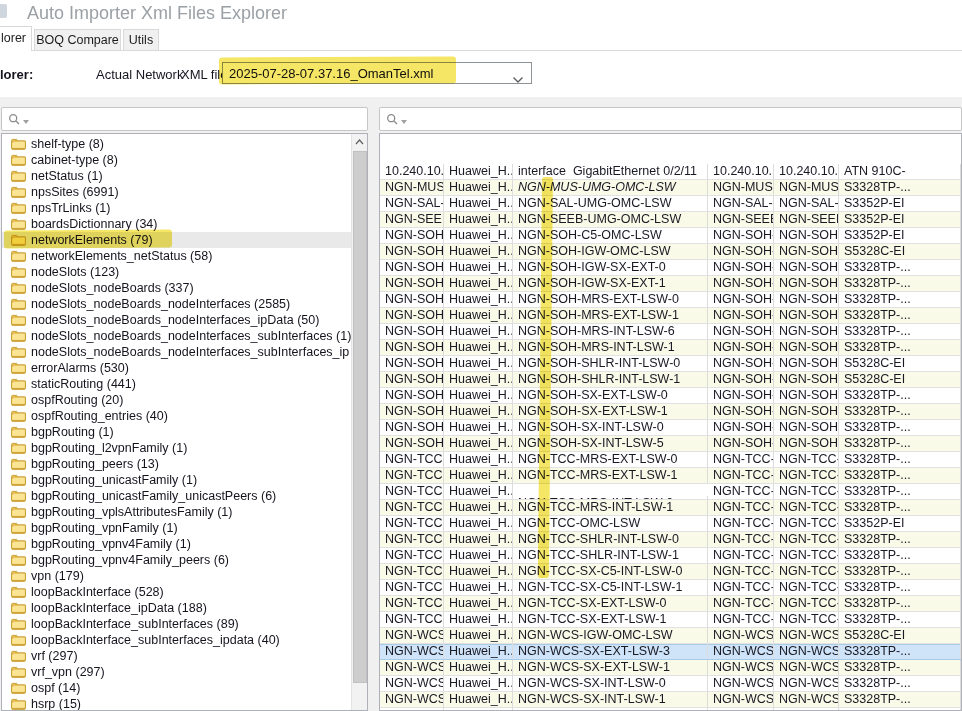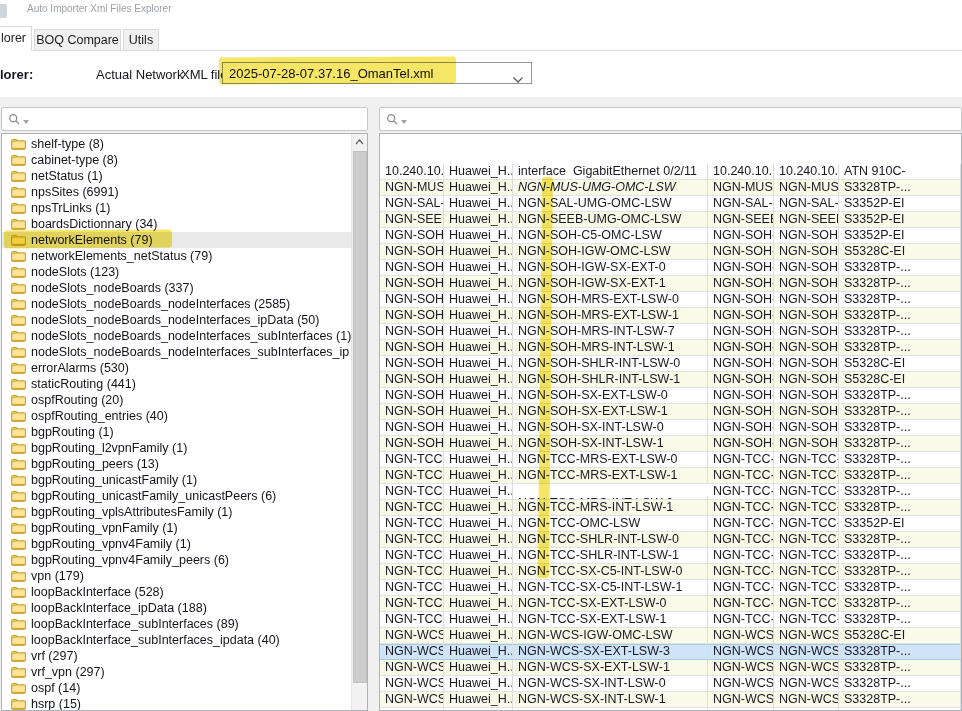--- a/index.html
+++ b/index.html
@@ -1,21 +1,21 @@
 <!DOCTYPE html>
 <html style="--hl: #f2df3a;"><head>
 <meta charset="utf-8">
 <style>
   html,body{margin:0;padding:0;background:#ddd;}
   #app{position:relative;width:962px;height:711px;background:#ffffff;overflow:hidden;
        font-family:"Liberation Sans",sans-serif;color:#15151f;}
   
   .titlebar{position:absolute;left:0;top:0;width:962px;height:24px;background:#fff;}
   .title-icon{position:absolute;left:0;top:4px;width:7px;height:14px;background:#cfd6dd;border-radius:0 2px 2px 0;}
-  .title-text{position:absolute;left:27px;top:3px;font-size:10px;color:#9aa0a5;white-space:pre;}
+  .title-text{position:absolute;left:27px;top:3px;font-size:18px;color:#9aa0a5;white-space:pre;}
   
   .tab-baseline{position:absolute;left:0;top:50px;width:962px;height:1px;background:#dadada;}
   .tab{position:absolute;box-sizing:border-box;border:1px solid #d9d9d9;background:#f0f0f0;
        font-size:12.5px;color:#1c1c1c;white-space:pre;line-height:20px;text-align:center;}
   .tab.selected{background:#fff;border-bottom:none;top:26px;height:25px;z-index:3;line-height:23px;text-align:left;}
   #tab-explorer{left:-9px;width:41px;padding-left:9px;}
   #tab-boq{left:34px;top:29px;height:22px;width:87px;}
   #tab-utils{left:123px;top:29px;height:22px;width:36px;}
   
   .tb-label{position:absolute;top:67px;font-size:13px;white-space:pre;}
@@ -149,21 +149,21 @@
             <path d="M0.6 2.4 a1 1 0 0 1 1 -1 h4 l1.2 1.6 h6.6 a1 1 0 0 1 1 1 v6.4 a1 1 0 0 1 -1 1 h-11.8 a1 1 0 0 1 -1 -1 z" fill="#f3cd5a" stroke="#c49a2c" stroke-width="0.9"></path>
             <path d="M0.6 4.9 l2.1 -1.9 h11.7 v6.4 a1 1 0 0 1 -1 1 h-11.8 a1 1 0 0 1 -1 -1 z" fill="#fbe594" stroke="#c49a2c" stroke-width="0.9"></path>
           </svg><span>boardsDictionnary (34)</span></div>
         <div class="tree-item selected"><svg width="15" height="12" viewBox="0 0 15 12">
             <path d="M0.6 2.4 a1 1 0 0 1 1 -1 h4 l1.2 1.6 h6.6 a1 1 0 0 1 1 1 v6.4 a1 1 0 0 1 -1 1 h-11.8 a1 1 0 0 1 -1 -1 z" fill="#f3cd5a" stroke="#c49a2c" stroke-width="0.9"></path>
             <path d="M0.6 4.9 l2.1 -1.9 h11.7 v6.4 a1 1 0 0 1 -1 1 h-11.8 a1 1 0 0 1 -1 -1 z" fill="#fbe594" stroke="#c49a2c" stroke-width="0.9"></path>
           </svg><span>networkElements (79)</span></div>
         <div class="tree-item"><svg width="15" height="12" viewBox="0 0 15 12">
             <path d="M0.6 2.4 a1 1 0 0 1 1 -1 h4 l1.2 1.6 h6.6 a1 1 0 0 1 1 1 v6.4 a1 1 0 0 1 -1 1 h-11.8 a1 1 0 0 1 -1 -1 z" fill="#f3cd5a" stroke="#c49a2c" stroke-width="0.9"></path>
             <path d="M0.6 4.9 l2.1 -1.9 h11.7 v6.4 a1 1 0 0 1 -1 1 h-11.8 a1 1 0 0 1 -1 -1 z" fill="#fbe594" stroke="#c49a2c" stroke-width="0.9"></path>
-          </svg><span>networkElements_netStatus (79)</span></div>
+          </svg><span>networkElements_netStatus (58)</span></div>
         <div class="tree-item"><svg width="15" height="12" viewBox="0 0 15 12">
             <path d="M0.6 2.4 a1 1 0 0 1 1 -1 h4 l1.2 1.6 h6.6 a1 1 0 0 1 1 1 v6.4 a1 1 0 0 1 -1 1 h-11.8 a1 1 0 0 1 -1 -1 z" fill="#f3cd5a" stroke="#c49a2c" stroke-width="0.9"></path>
             <path d="M0.6 4.9 l2.1 -1.9 h11.7 v6.4 a1 1 0 0 1 -1 1 h-11.8 a1 1 0 0 1 -1 -1 z" fill="#fbe594" stroke="#c49a2c" stroke-width="0.9"></path>
           </svg><span>nodeSlots (123)</span></div>
         <div class="tree-item"><svg width="15" height="12" viewBox="0 0 15 12">
             <path d="M0.6 2.4 a1 1 0 0 1 1 -1 h4 l1.2 1.6 h6.6 a1 1 0 0 1 1 1 v6.4 a1 1 0 0 1 -1 1 h-11.8 a1 1 0 0 1 -1 -1 z" fill="#f3cd5a" stroke="#c49a2c" stroke-width="0.9"></path>
             <path d="M0.6 4.9 l2.1 -1.9 h11.7 v6.4 a1 1 0 0 1 -1 1 h-11.8 a1 1 0 0 1 -1 -1 z" fill="#fbe594" stroke="#c49a2c" stroke-width="0.9"></path>
           </svg><span>nodeSlots_nodeBoards (337)</span></div>
         <div class="tree-item"><svg width="15" height="12" viewBox="0 0 15 12">
             <path d="M0.6 2.4 a1 1 0 0 1 1 -1 h4 l1.2 1.6 h6.6 a1 1 0 0 1 1 1 v6.4 a1 1 0 0 1 -1 1 h-11.8 a1 1 0 0 1 -1 -1 z" fill="#f3cd5a" stroke="#c49a2c" stroke-width="0.9"></path>
@@ -358,21 +358,21 @@
           <div class="cell" style="width: 64px;">NGN-SOH-...</div>
           <div class="cell" style="width: 69px;">Huawei_H...</div>
           <div class="cell" style="width: 195px;">NGN-SOH-MRS-EXT-LSW-1</div>
           <div class="cell" style="width: 66px;">NGN-SOH-...</div>
           <div class="cell" style="width: 65px;">NGN-SOH-...</div>
           <div class="cell" style="width: 122px;">S3328TP-...</div>
         </div>
         <div class="trow">
           <div class="cell" style="width: 64px;">NGN-SOH-...</div>
           <div class="cell" style="width: 69px;">Huawei_H...</div>
-          <div class="cell" style="width: 195px;">NGN-SOH-MRS-INT-LSW-7</div>
+          <div class="cell" style="width: 195px;">NGN-SOH-MRS-INT-LSW-6</div>
           <div class="cell" style="width: 66px;">NGN-SOH-...</div>
           <div class="cell" style="width: 65px;">NGN-SOH-...</div>
           <div class="cell" style="width: 122px;">S3328TP-...</div>
         </div>
         <div class="trow even">
           <div class="cell" style="width: 64px;">NGN-SOH-...</div>
           <div class="cell" style="width: 69px;">Huawei_H...</div>
           <div class="cell" style="width: 195px;">NGN-SOH-MRS-INT-LSW-1</div>
           <div class="cell" style="width: 66px;">NGN-SOH-...</div>
           <div class="cell" style="width: 65px;">NGN-SOH-...</div>
@@ -414,21 +414,21 @@
           <div class="cell" style="width: 64px;">NGN-SOH-...</div>
           <div class="cell" style="width: 69px;">Huawei_H...</div>
           <div class="cell" style="width: 195px;">NGN-SOH-SX-INT-LSW-0</div>
           <div class="cell" style="width: 66px;">NGN-SOH-...</div>
           <div class="cell" style="width: 65px;">NGN-SOH-...</div>
           <div class="cell" style="width: 122px;">S3328TP-...</div>
         </div>
         <div class="trow even">
           <div class="cell" style="width: 64px;">NGN-SOH-...</div>
           <div class="cell" style="width: 69px;">Huawei_H...</div>
-          <div class="cell" style="width: 195px;">NGN-SOH-SX-INT-LSW-1</div>
+          <div class="cell" style="width: 195px;">NGN-SOH-SX-INT-LSW-5</div>
           <div class="cell" style="width: 66px;">NGN-SOH-...</div>
           <div class="cell" style="width: 65px;">NGN-SOH-...</div>
           <div class="cell" style="width: 122px;">S3328TP-...</div>
         </div>
         <div class="trow">
           <div class="cell" style="width: 64px;">NGN-TCC-...</div>
           <div class="cell" style="width: 69px;">Huawei_H...</div>
           <div class="cell" style="width: 195px;">NGN-TCC-MRS-EXT-LSW-0</div>
           <div class="cell" style="width: 66px;">NGN-TCC-...</div>
           <div class="cell" style="width: 65px;">NGN-TCC-...</div>

